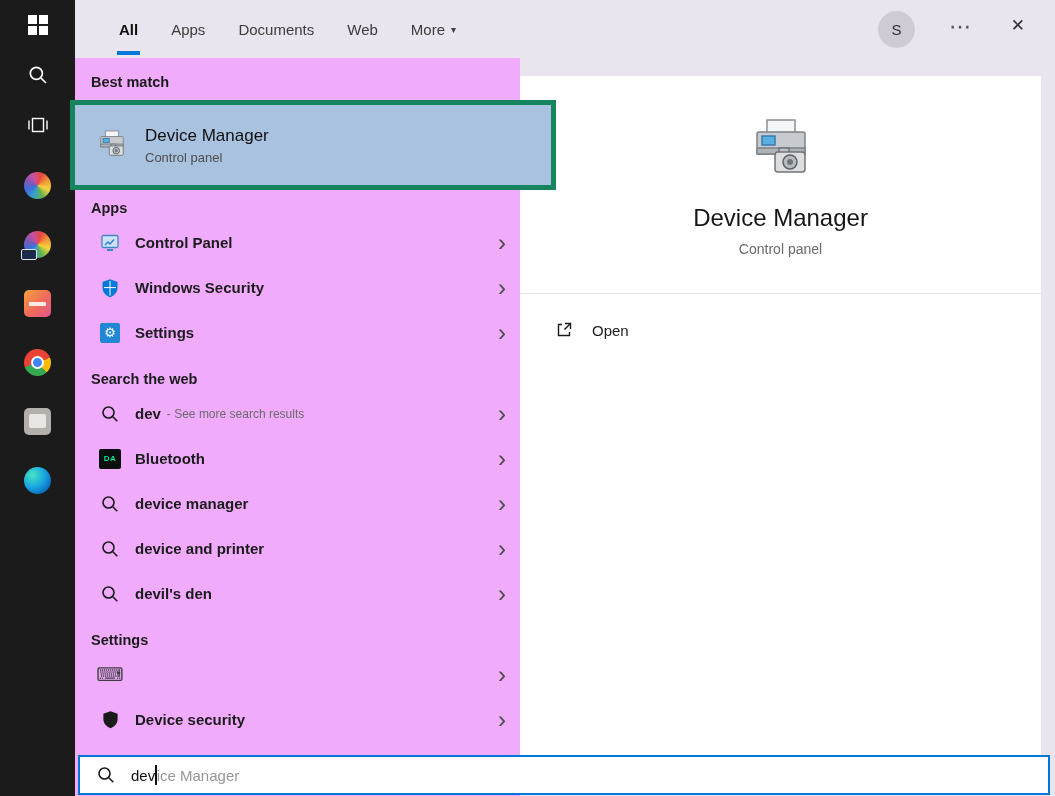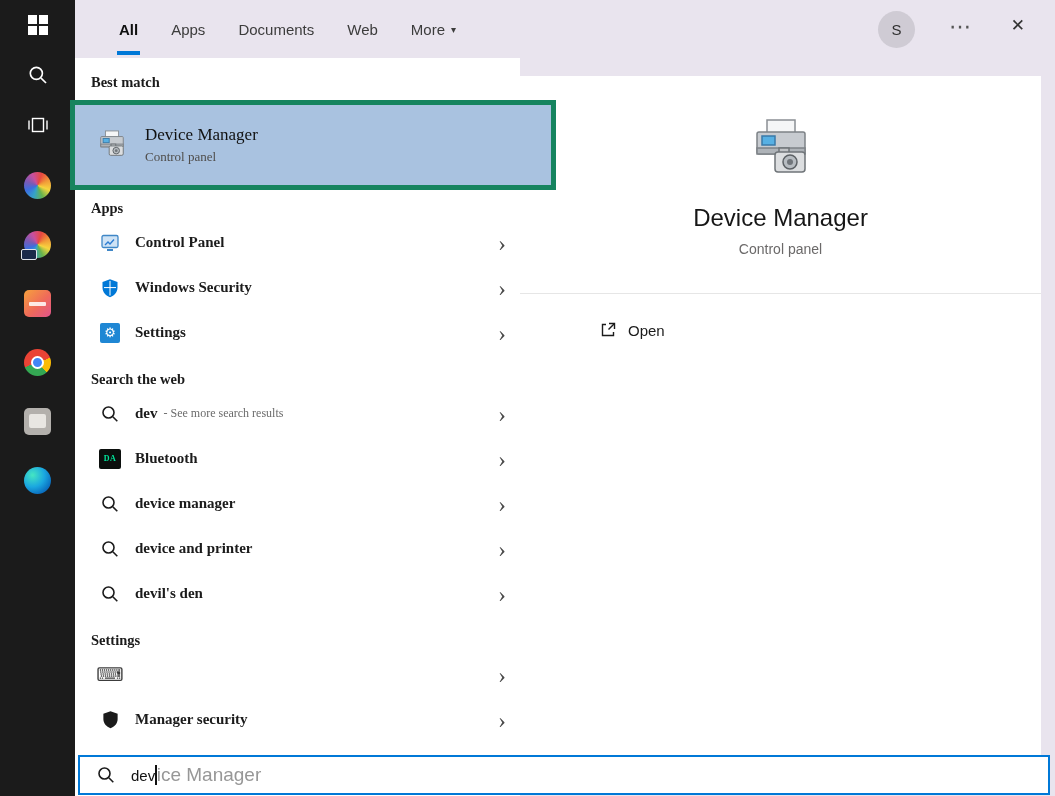--- a/index.html
+++ b/index.html
@@ -60,21 +60,21 @@
   .tab .dd-arrow { font-size: 10px; margin-left: 6px; color: #3c3c3c; }
   .hdr-avatar {
     position: absolute; right: 140px; top: 11px; width: 37px; height: 37px; border-radius: 50%;
     background: #cfcbd4; color: #2f2f2f; font-size: 15px;
     display: flex; align-items: center; justify-content: center; cursor: pointer;
   }
   .hdr-ellipsis { position: absolute; right: 84px; top: 16px; font-size: 22px; color: #555; cursor: pointer; line-height: 1; }
   .hdr-close { position: absolute; right: 30px; top: 17px; font-size: 17px; color: #333; cursor: pointer; line-height: 1; }
 
   
-  .left-panel { position: absolute; left: 75px; top: 58px; width: 445px; bottom: 0; background: #ffffff; z-index: 3; font-family: Liberation Serif, serif; }
+  .left-panel { position: absolute; left: 75px; top: 58px; width: 445px; bottom: 0; background: #f0abfc; z-index: 3; }
   .section-label { font-size: 14.5px; font-weight: 700; color: #1b1b1b; padding-left: 16px; height: 24px; line-height: 24px; margin-top: 12px; }
   .section-label.first { margin-top: 12px; }
 
   .best-match-box {
     margin: 6px 0 0 -5px; width: 486px; height: 90px;
     border: 5px solid #16845f; background: #a9c2e0;
   }
   .best-match-row { width: 100%; height: 100%; display: flex; align-items: center; padding-left: 20px; cursor: pointer; }
   .bm-icon { margin-right: 16px; flex: 0 0 auto; }
   .bm-title { font-size: 17px; color: #111; }
@@ -101,32 +101,32 @@
   
   .preview {
     position: absolute; left: 520px; top: 76px; width: 521px; bottom: 41px;
     background: #fff; z-index: 2;
     display: flex; flex-direction: column; align-items: center;
   }
   .big-device { margin-top: 42px; }
   .pv-title { font-size: 24px; color: #161616; margin-top: 22px; }
   .pv-sub { font-size: 14px; color: #6b6969; margin-top: 9px; }
   .preview-divider { width: 100%; height: 1px; background: #e6e6e6; margin-top: 36px; }
-  .open-row { align-self: stretch; display: flex; align-items: center; gap: 10px; padding-left: 34px; margin-top: 26px; cursor: pointer; margin-left: 44px; }
+  .open-row { align-self: stretch; display: flex; align-items: center; gap: 18px; padding-left: 34px; margin-top: 26px; cursor: pointer; }
   .open-label { font-size: 15px; color: #1b1b1b; }
 
   
   .search-bar {
     position: absolute; left: 78px; right: 5px; top: 755px; height: 40px;
     background: #fff; border: 2px solid #0078d7; z-index: 6;
     display: flex; align-items: center; padding-left: 16px; cursor: text;
   }
   .search-typed { font-size: 15px; color: #111; margin-left: 15px; }
   .caret { width: 1.5px; height: 20px; background: #111; display: inline-block; }
-  .search-suggestion { font-size: 19px; color: #979797; }
+  .search-suggestion { font-size: 15px; color: #979797; }
 </style>
 </head>
 <body>
 
 <div class="taskbar">
   <div class="tb-btn">
     <span class="win-logo">
         <i></i>
         <i></i>
         <i></i>
@@ -316,21 +316,21 @@
     </span>
     <span class="chev">›</span>
   </div>
 
   <div class="row">
     <span class="ric">
       <svg width="19" height="19" viewBox="0 0 24 24">
         <path d="M12 1.5 L21 4.8 V11.5 C21 17 17.2 21.4 12 23 C6.8 21.4 3 17 3 11.5 V4.8 Z" fill="#1b1b1b"></path>
       </svg>
     </span>
-    <span class="rlabel">Manager security</span>
+    <span class="rlabel">Device security</span>
     <span class="chev">›</span>
   </div>
 
 </div>
 
 <div class="preview">
   <svg class="big-device" width="74" height="64" viewBox="0 0 72 64">
     <rect x="22" y="2" width="28" height="14" fill="#f5f6f7" stroke="#8a8f94" stroke-width="1.5"></rect>
     <rect x="12" y="14" width="48" height="22" rx="2" fill="#c7cbd0" stroke="#7d8287" stroke-width="1.5"></rect>
     <rect x="12" y="30" width="48" height="6" fill="#aeb3b8" stroke="#7d8287" stroke-width="1.5"></rect>

